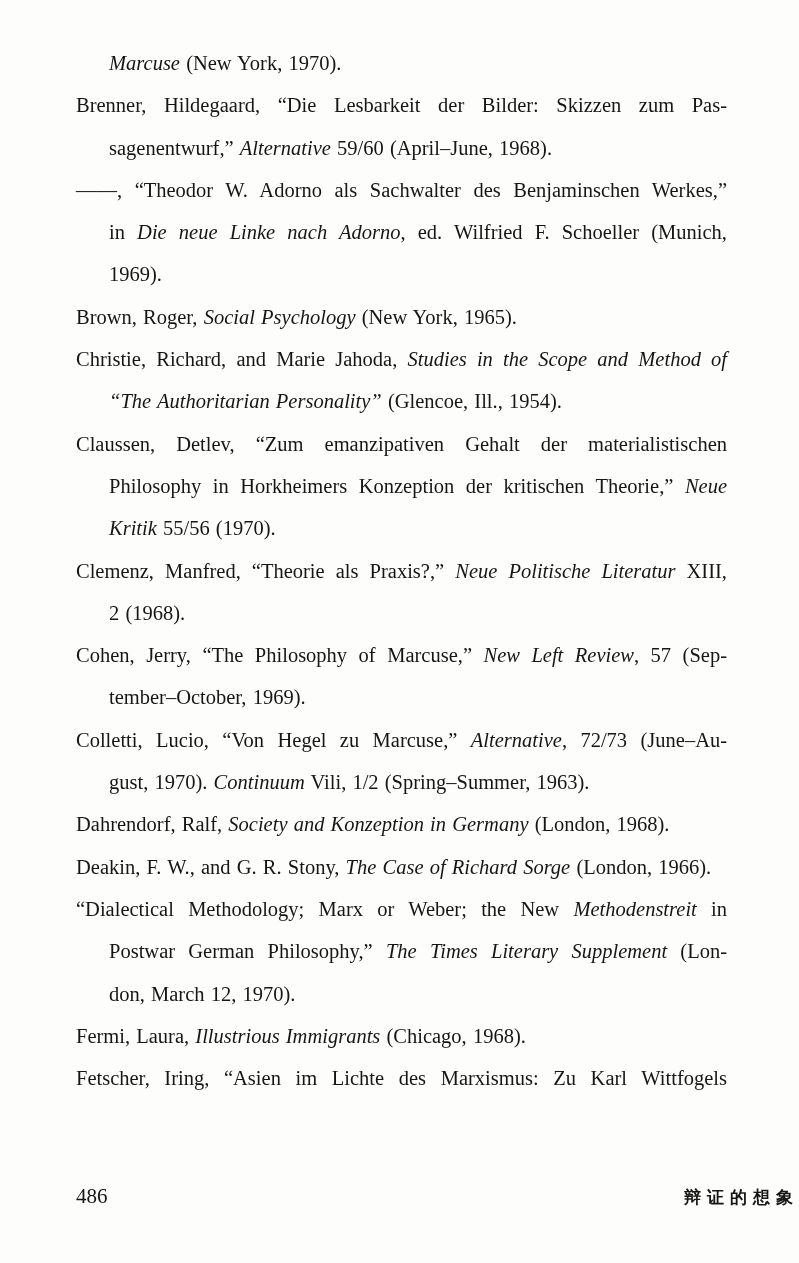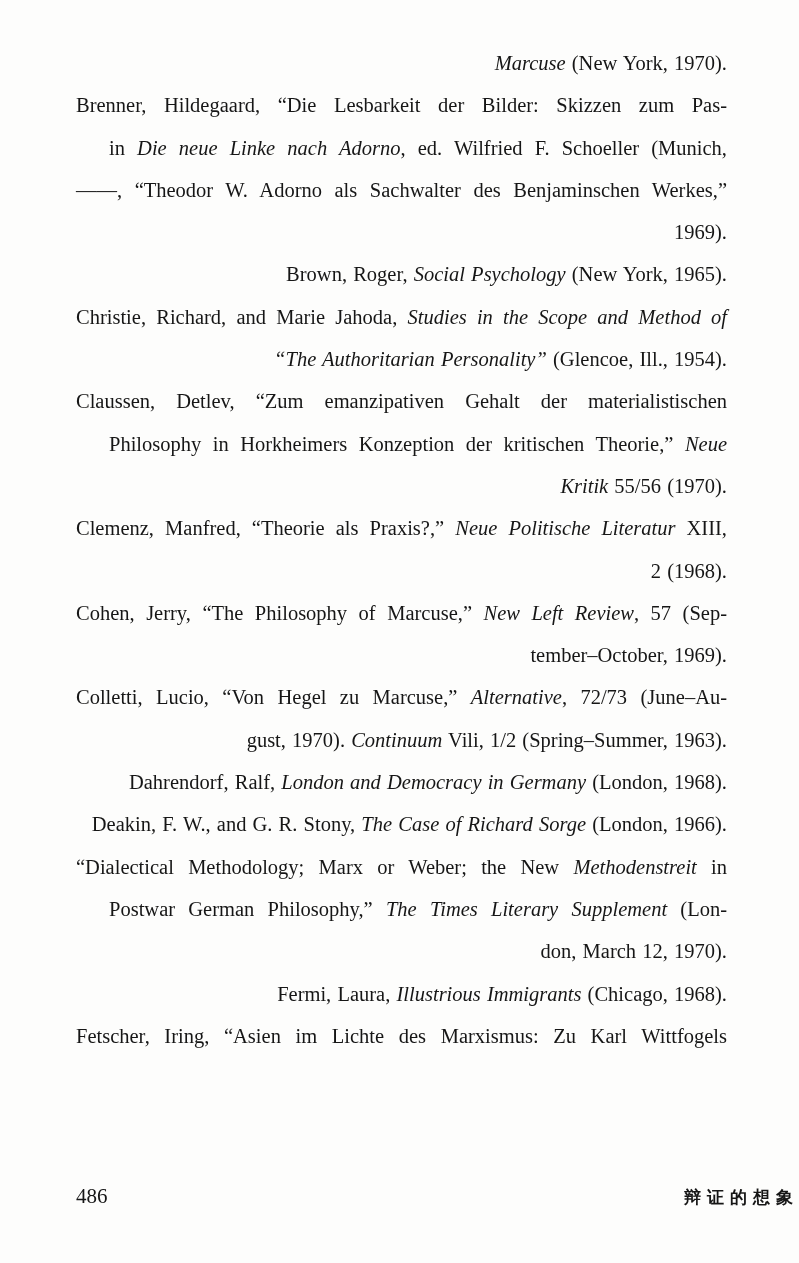--- a/index.html
+++ b/index.html
@@ -15,21 +15,21 @@
   .bib {
     position: absolute;
     left: 76px;
     top: 42px;
     width: 651px;
     font-size: 20.5px;
     line-height: 42.3px;
     word-spacing: 0.05em;
   }
   .bib .line {
-    text-align: right;
+    text-align: left;
     white-space: normal;
   }
   .bib .line.j {
     text-align: justify;
     text-align-last: justify;
   }
   .bib .line.ind {
     padding-left: 33px;
   }
   .bib em {
@@ -58,24 +58,25 @@
 </head>
 <body>
 
 <div class="page">
   <div class="bib">
       <div class="entry">
         <div class="line ind"><em>Marcuse</em><span> (New York, 1970).</span></div>
       </div>
       <div class="entry">
         <div class="line j"><span>Brenner, Hildegaard, “Die Lesbarkeit der Bilder: Skizzen zum Pas-</span></div>
+        <div class="line ind"><span>sagenentwurf,” </span><em>Alternative</em><span> 59/60 (April–June, 1968).</span></div>
       </div>
       <div class="entry">
+        <div class="line j"><span>——, “Theodor W. Adorno als Sachwalter des Benjaminschen Werkes,”</span></div>
         <div class="line j ind"><span>in </span><em>Die neue Linke nach Adorno</em><span>, ed. Wilfried F. Schoeller (Munich,</span></div>
-        <div class="line j"><span>——, “Theodor W. Adorno als Sachwalter des Benjaminschen Werkes,”</span></div>
         <div class="line ind"><span>1969).</span></div>
       </div>
       <div class="entry">
         <div class="line"><span>Brown, Roger, </span><em>Social Psychology</em><span> (New York, 1965).</span></div>
       </div>
       <div class="entry">
         <div class="line j"><span>Christie, Richard, and Marie Jahoda, </span><em>Studies in the Scope and Method of</em></div>
         <div class="line ind"><em>“The Authoritarian Personality”</em><span> (Glencoe, Ill., 1954).</span></div>
       </div>
       <div class="entry">
@@ -89,21 +90,21 @@
       </div>
       <div class="entry">
         <div class="line j"><span>Cohen, Jerry, “The Philosophy of Marcuse,” </span><em>New Left Review</em><span>, 57 (Sep-</span></div>
         <div class="line ind"><span>tember–October, 1969).</span></div>
       </div>
       <div class="entry">
         <div class="line j"><span>Colletti, Lucio, “Von Hegel zu Marcuse,” </span><em>Alternative</em><span>, 72/73 (June–Au-</span></div>
         <div class="line ind"><span>gust, 1970). </span><em>Continuum</em><span> Vili, 1/2 (Spring–Summer, 1963).</span></div>
       </div>
       <div class="entry">
-        <div class="line"><span>Dahrendorf, Ralf, </span><em>London and Democracy in Germany</em><span> (London, 1968).</span></div>
+        <div class="line"><span>Dahrendorf, Ralf, </span><em>Society and Konzeption in Germany</em><span> (London, 1968).</span></div>
       </div>
       <div class="entry">
         <div class="line"><span>Deakin, F. W., and G. R. Stony, </span><em>The Case of Richard Sorge</em><span> (London, 1966).</span></div>
       </div>
       <div class="entry">
         <div class="line j"><span>“Dialectical Methodology; Marx or Weber; the New </span><em>Methodenstreit</em><span> in</span></div>
         <div class="line j ind"><span>Postwar German Philosophy,” </span><em>The Times Literary Supplement</em><span> (Lon-</span></div>
         <div class="line ind"><span>don, March 12, 1970).</span></div>
       </div>
       <div class="entry">

